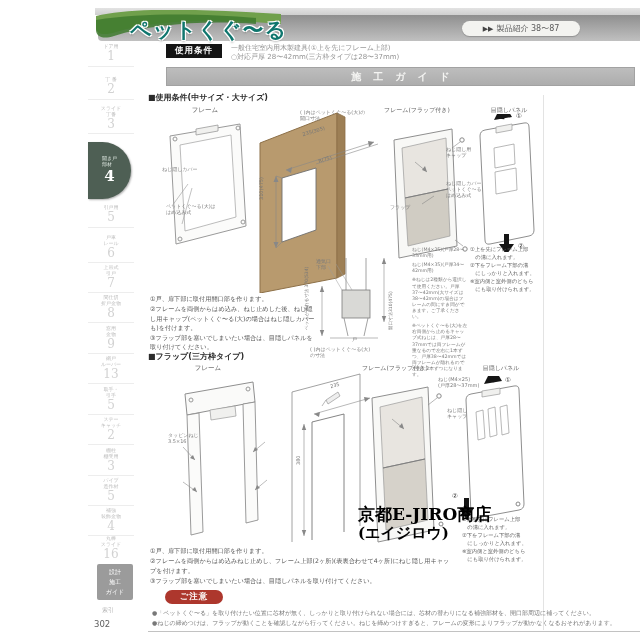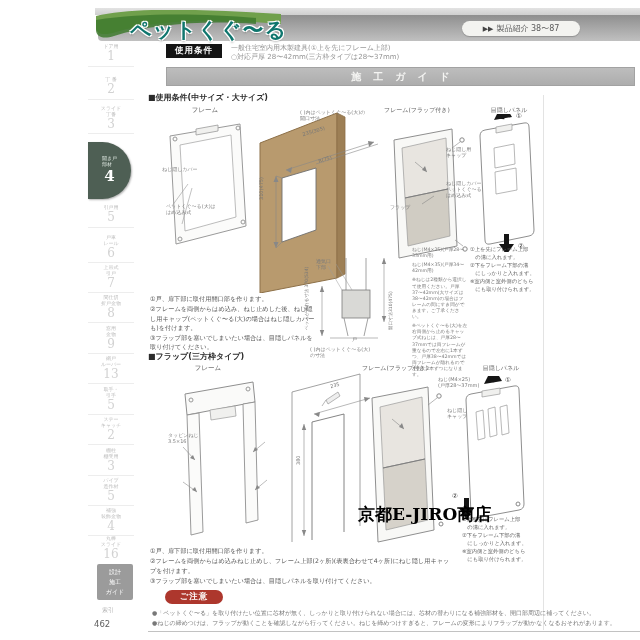--- a/index.html
+++ b/index.html
@@ -347,27 +347,28 @@
 <div class="abs mark" style="left:452px;top:492px">②</div>
 <div class="abs smallsteps" style="left:462px;top:516px;width:80px">①上を先にフレーム上部
 　の溝に入れます。
 ②下をフレーム下部の溝
 　にしっかりと入れます。
 ※室内側と室外側のどちら
 　にも取り付けられます。</div>
 
 <div class="abs watermark">
   <div class="l1">京都E-JIRO商店</div>
+  <div class="l2">(エイジロウ)</div>
 </div>
 
 <div class="abs steps" style="left:150px;top:546px;width:300px">
   <p>①戸、扉下部に取付用開口部を作ります。</p>
   <p>②フレームを両側からはめ込みねじ止めし、フレーム上部(2ヶ所)(表裏合わせて4ヶ所)にねじ隠し用キャップを付けます。</p>
   <p>③フラップ部を塞いでしまいたい場合は、目隠しパネルを取り付けてください。</p>
 </div>
 
 <div class="abs caution-badge">ご注意</div>
 <div class="abs caution-items">
   <p>●「ペットくぐ〜る」を取り付けたい位置に芯材が無く、しっかりと取り付けられない場合には、芯材の替わりになる補強部材を、開口部周辺に補ってください。</p>
   <p>●ねじの締めつけは、フラップが動くことを確認しながら行ってください。ねじを締めつけすぎると、フレームの変形によりフラップが動かなくなるおそれがあります。</p>
 </div>
 <div class="abs bottom-rule"></div>
-<div class="abs page-num">462</div>
+<div class="abs page-num">302</div>
 
 </body></html>

